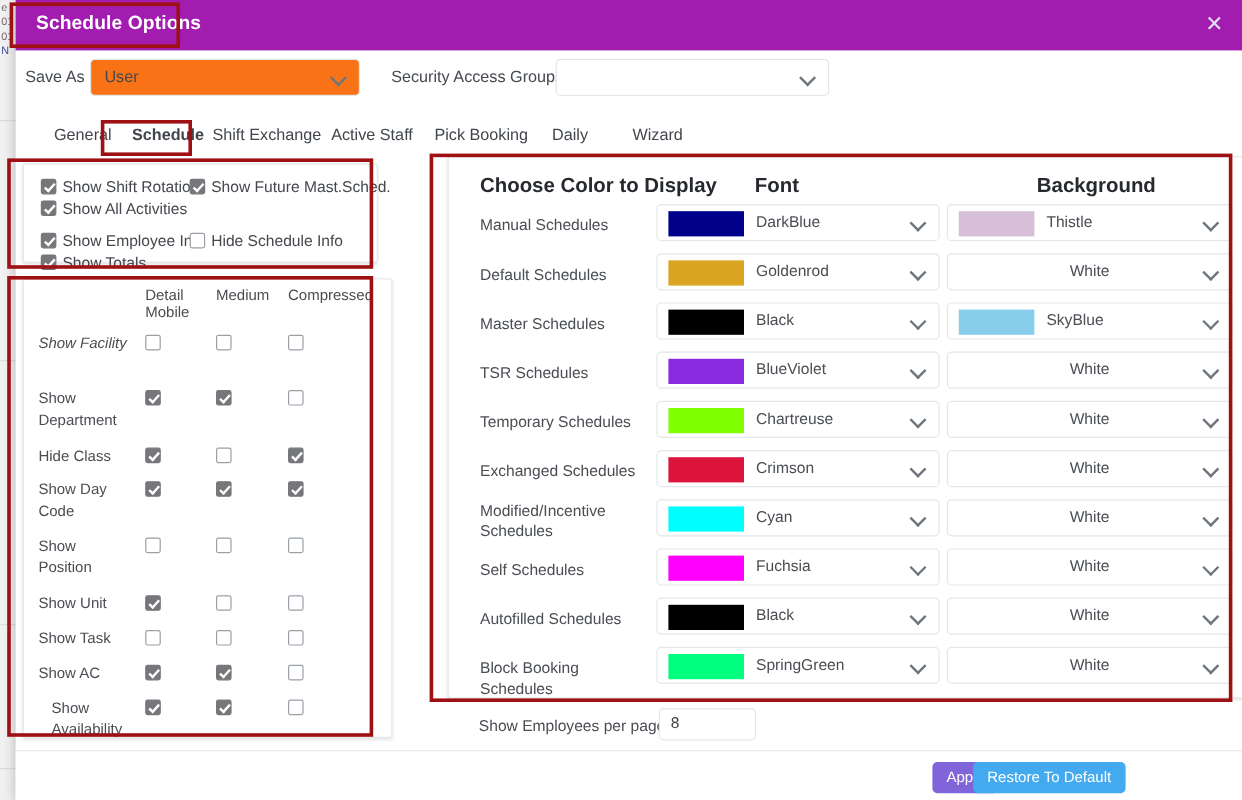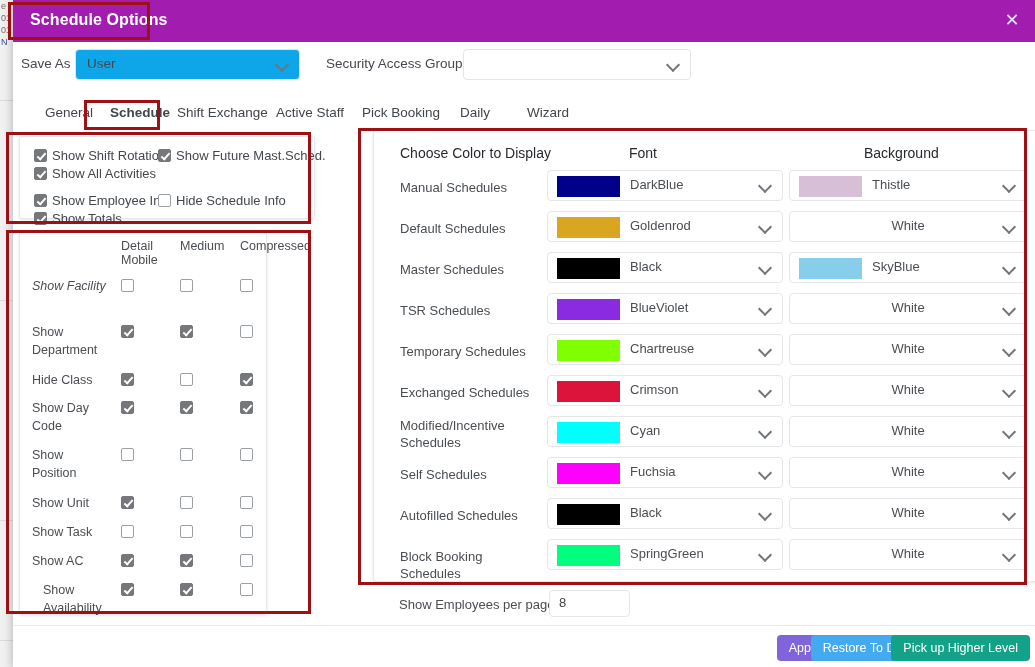--- a/index.html
+++ b/index.html
@@ -68,21 +68,21 @@
 
   
   .saveas-label {
     position: absolute; left: 8px; top: 56px;
     font-size: 13.5px; color: #44494f;
   }
   .sel-saveas {
     position: absolute; left: 62px; top: 49px;
     width: 225px; height: 31px;
     border: 1px solid #e3e5e8; border-radius: 4px;
-    background: #0ea5e9;
+    background: #f97316;
   }
   .sag-label {
     position: absolute; left: 313px; top: 56px;
     font-size: 13.5px; color: #44494f;
   }
   .sel-sag {
     position: absolute; left: 450px; top: 49px;
     width: 228px; height: 31px;
     border: 1px solid #e3e5e8; border-radius: 4px;
     background: #fff;
@@ -126,21 +126,21 @@
 
   
   .panel {
     position: absolute;
     background: #fff;
     border: 1px solid #e7e8ea;
     border-radius: 3px;
     box-shadow: 0 1px 3px rgba(0,0,0,.10);
   }
   .p-checks { left: 6px; top: 136px; width: 296px; height: 83px; }
-  .p-grid   { left: 6px; top: 232px; width: 248px; height: 383px; }
+  .p-grid   { left: 6px; top: 232px; width: 308px; height: 383px; }
 
   .cbrow { position: absolute; font-size: 13px; color: #44484d; white-space: nowrap; }
   .cbrow .cb { vertical-align: -2px; margin-right: 5px; }
 
   .cb {
     display: inline-block;
     width: 13px; height: 13px;
     border: 1px solid #9aa0a6;
     border-radius: 2px;
     background: #fff;
@@ -175,21 +175,21 @@
   .p-colors {
     position: absolute; left: 360px; top: 130px;
     width: 665px; height: 452px;
     background: #fff;
     border: 1px solid #e7e8ea;
     border-radius: 3px;
     box-shadow: 0 1px 3px rgba(0,0,0,.10);
   }
   .chead {
     position: absolute;
-    font-size: 14px; font-weight: normal; color: #26292d;
+    font-size: 17px; font-weight: bold; color: #26292d;
   }
   .crow-label {
     position: absolute;
     font-size: 13px; color: #4a4e53;
     width: 140px; line-height: 17px;
   }
   .csel {
     position: absolute;
     height: 31px;
     border: 1px solid #e4e6e9; border-radius: 4px;
@@ -456,21 +456,20 @@
           </div>
         </div>
     </div>
 
     <div class="epp-label">Show Employees per page</div>
     <div class="epp-input">8</div>
 
     <div class="footer">
       <button class="btn btn-apply">Apply</button>
       <button class="btn btn-restore">Restore To Default</button>
-      <button class="btn btn-pick">Pick up Higher Level</button>
     </div>
   </div>
 
   <div id="annlayer">
       <div class="ann" style="left: 8px; top: 2px; width: 142px; height: 38px;"></div>
       <div class="ann" style="left: 84px; top: 100px; width: 76px; height: 30px;"></div>
       <div class="ann" style="left: 6px; top: 132px; width: 305px; height: 92px;"></div>
       <div class="ann" style="left: 6px; top: 230px; width: 305px; height: 384px;"></div>
       <div class="ann" style="left: 358px; top: 128px; width: 669px; height: 457px;"></div>
     </div>

